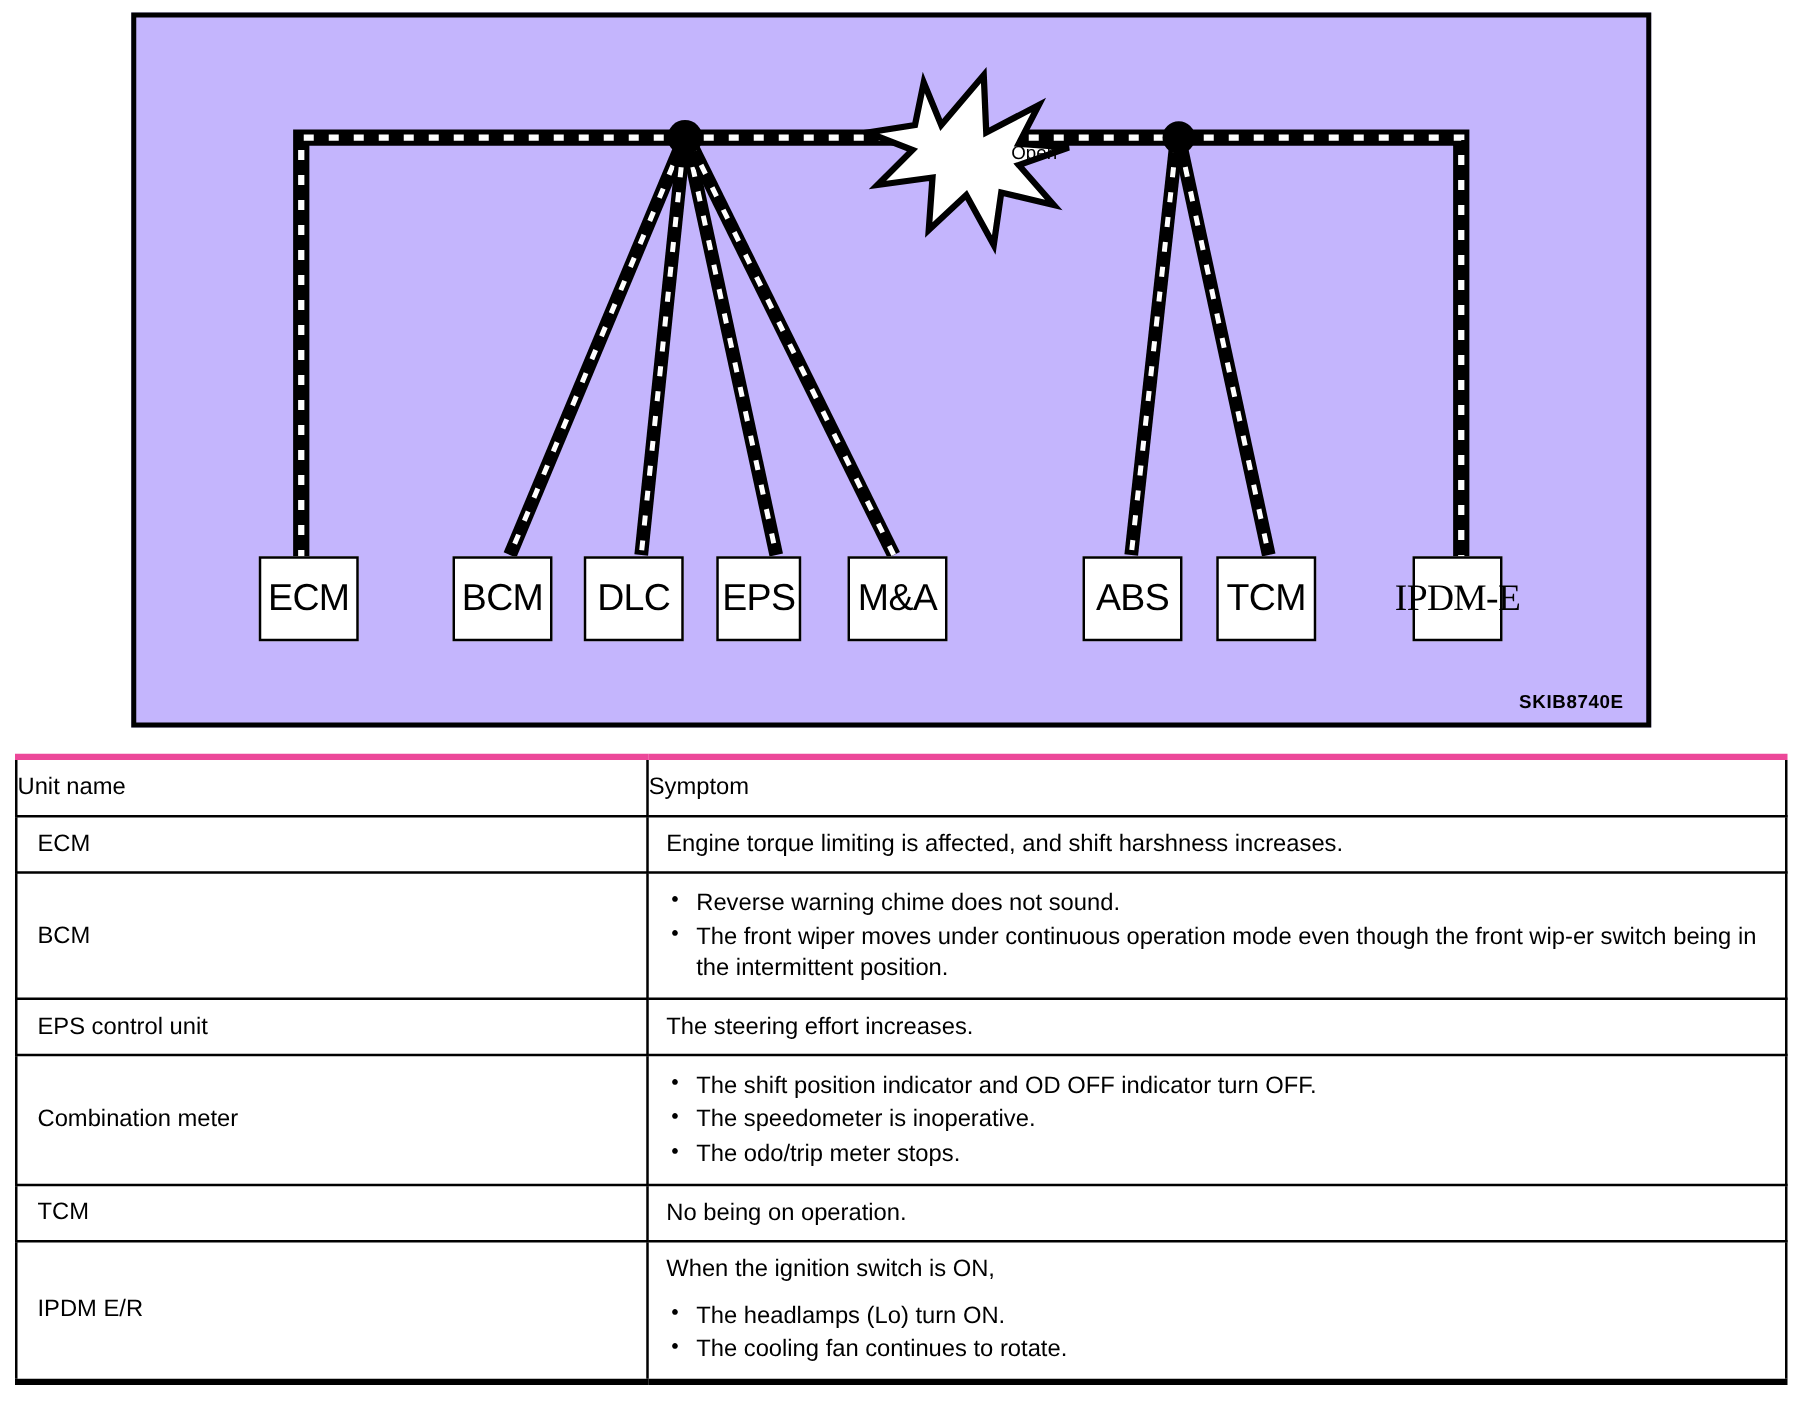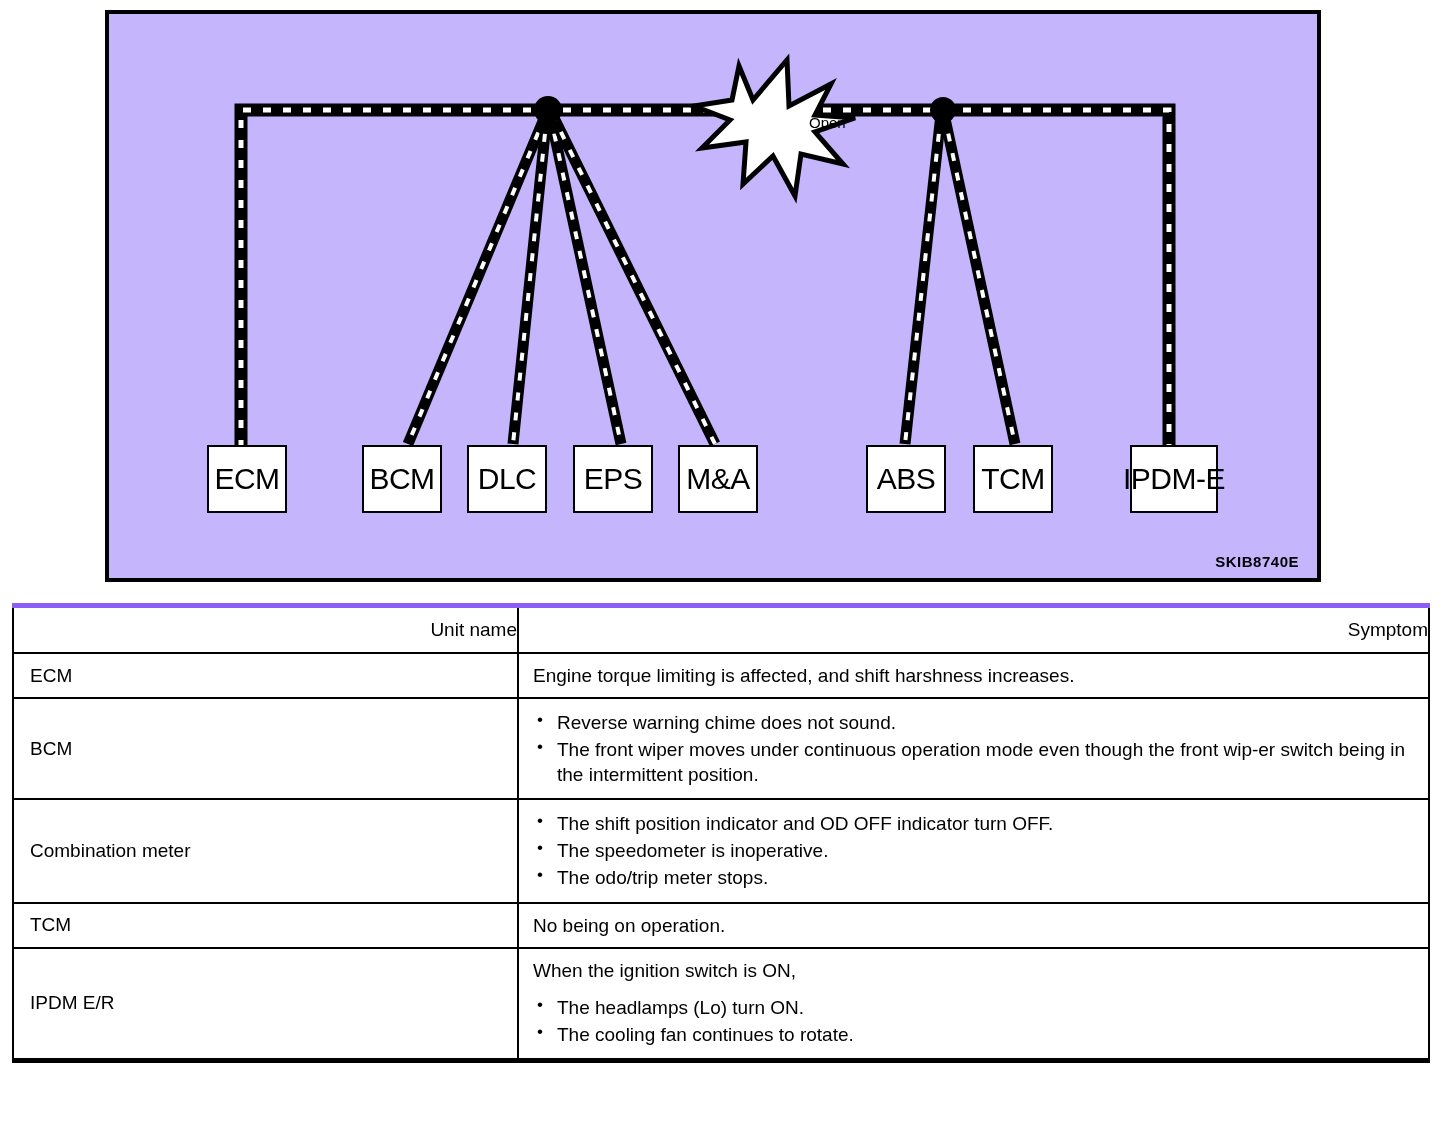--- a/index.html
+++ b/index.html
@@ -83,22 +83,22 @@
     border-left: 2px solid #000;
     border-right: 2px solid #000;
     border-top: 2px solid #000;
     border-bottom: 2px solid #000;
     padding: 0;
     vertical-align: middle;
     text-align: left;
     font-weight: normal;
   }
   #symptom-table thead th {
-    text-align: right;
-    border-top: 5px solid #8b5cf6;
+    text-align: left;
+    border-top: 5px solid #ec4899;
     height: 44px;
   }
   #symptom-table tbody tr:last-child td {
     border-bottom: 5px solid #000;
   }
   .cell-pad {
     padding: 9px 14px;
   }
   .cell-pad-unit {
     padding: 9px 16px;
@@ -175,29 +175,29 @@
   </svg>
 
   <div class="open-label" style="left:700px; top:100px;">Open</div>
 
   <div class="unit-box" style="left:98px; top:431px; width:80px; height:68px;">ECM</div>
 
   <div class="unit-box" style="left:253px; top:431px; width:80px; height:68px;">BCM</div>
 
   <div class="unit-box" style="left:358px; top:431px; width:80px; height:68px;">DLC</div>
 
-  <div class="unit-box" style="left:464px; top:431px; width:80px; height:68px;">EPS</div>
+  <div class="unit-box" style="left:464px; top:431px; width:68px; height:68px;">EPS</div>
 
   <div class="unit-box" style="left:569px; top:431px; width:80px; height:68px;">M&amp;A</div>
 
   <div class="unit-box" style="left:757px; top:431px; width:80px; height:68px;">ABS</div>
 
   <div class="unit-box" style="left:864px; top:431px; width:80px; height:68px;">TCM</div>
 
-  <div class="unit-box overflow" style="left:1021px; top:431px; width:88px; height:68px;">IPDM-E</div>
+  <div class="unit-box overflow" style="left:1021px; top:431px; width:72px; height:68px;font-family:Liberation Serif, serif;">IPDM-E</div>
 
   <div class="figure-id">SKIB8740E</div>
 </div>
 
 <table id="symptom-table">
   <colgroup>
     <col class="c-unit">
     <col class="c-symptom">
   </colgroup>
   <thead>
@@ -226,20 +226,30 @@
       <td>
         <div class="cell-pad">
           <ul class="bullets">
             <li>Reverse warning chime does not sound.</li>
             <li>The front wiper moves under continuous operation mode even though the front wip-er switch being in the intermittent position.</li>
           </ul>
         </div>
       </td>
     </tr>
 
+    <tr>
+      <td>
+        <div class="cell-pad-unit">EPS control unit</div>
+      </td>
+      <td>
+        <div class="cell-pad">
+          <div class="plain-line">The steering effort increases.</div>
+        </div>
+      </td>
+    </tr>
 
     <tr>
       <td>
         <div class="cell-pad-unit">Combination meter</div>
       </td>
       <td>
         <div class="cell-pad">
           <ul class="bullets">
             <li>The shift position indicator and OD OFF indicator turn OFF.</li>
             <li>The speedometer is inoperative.</li>

